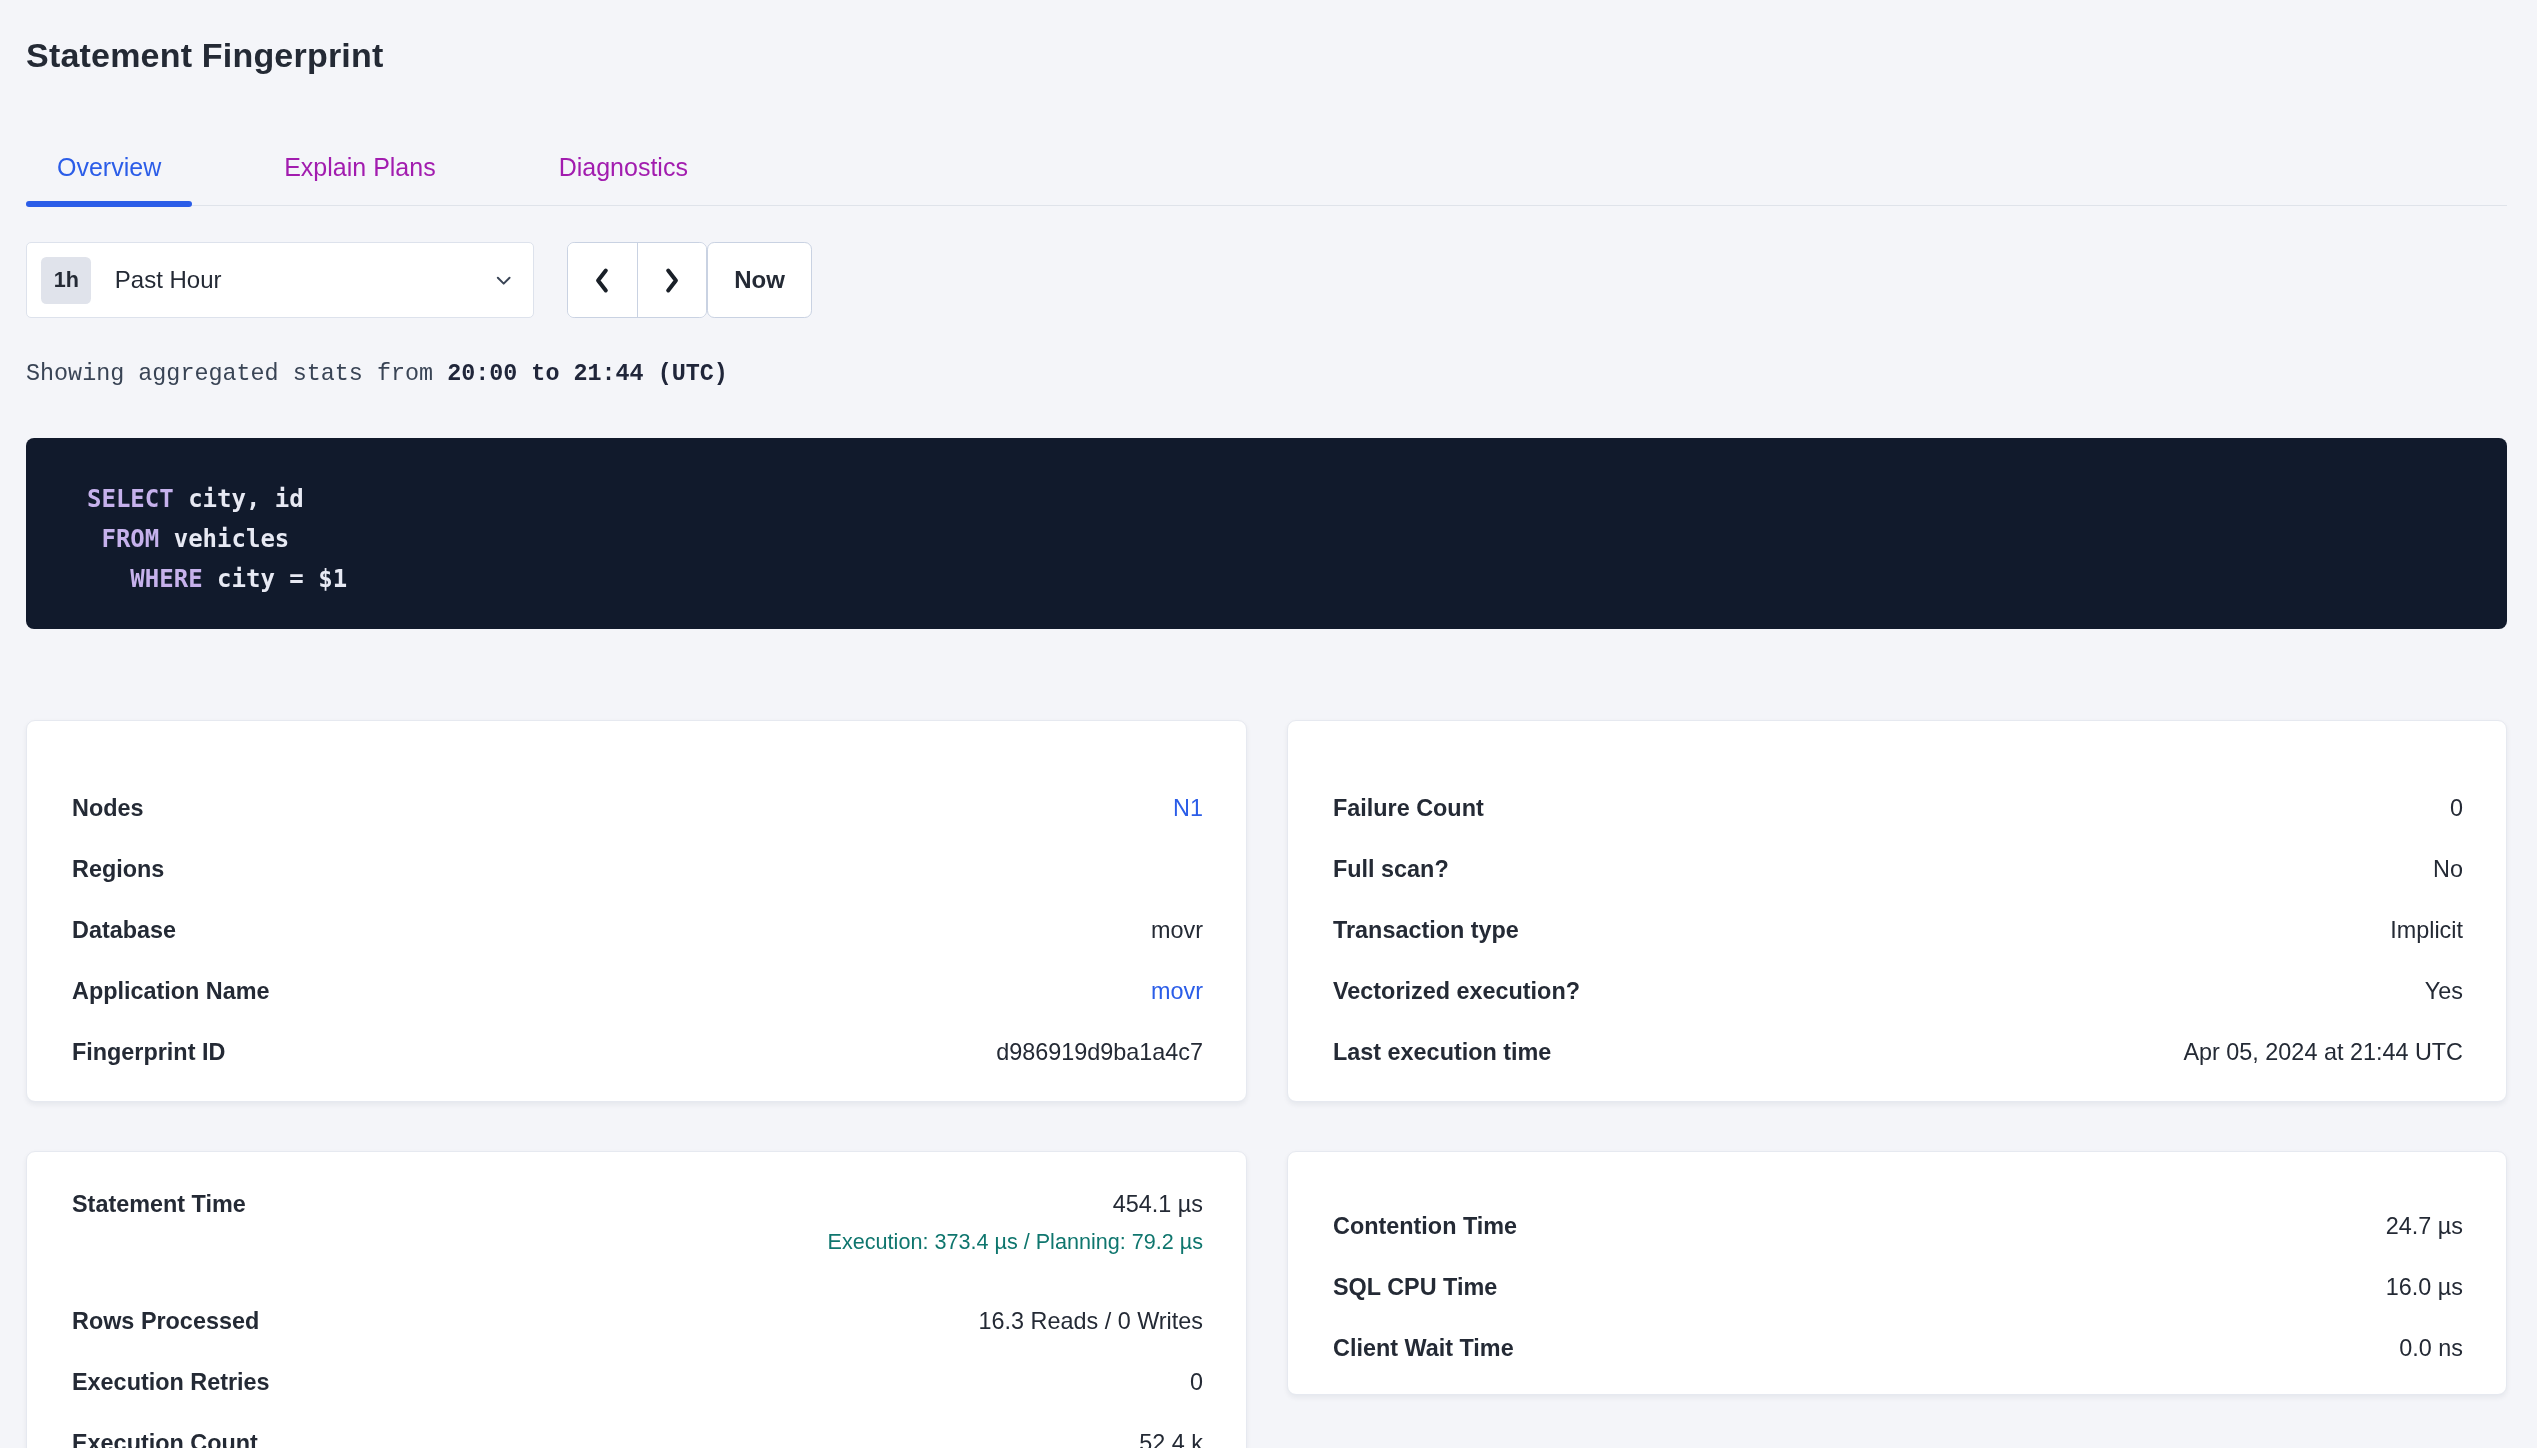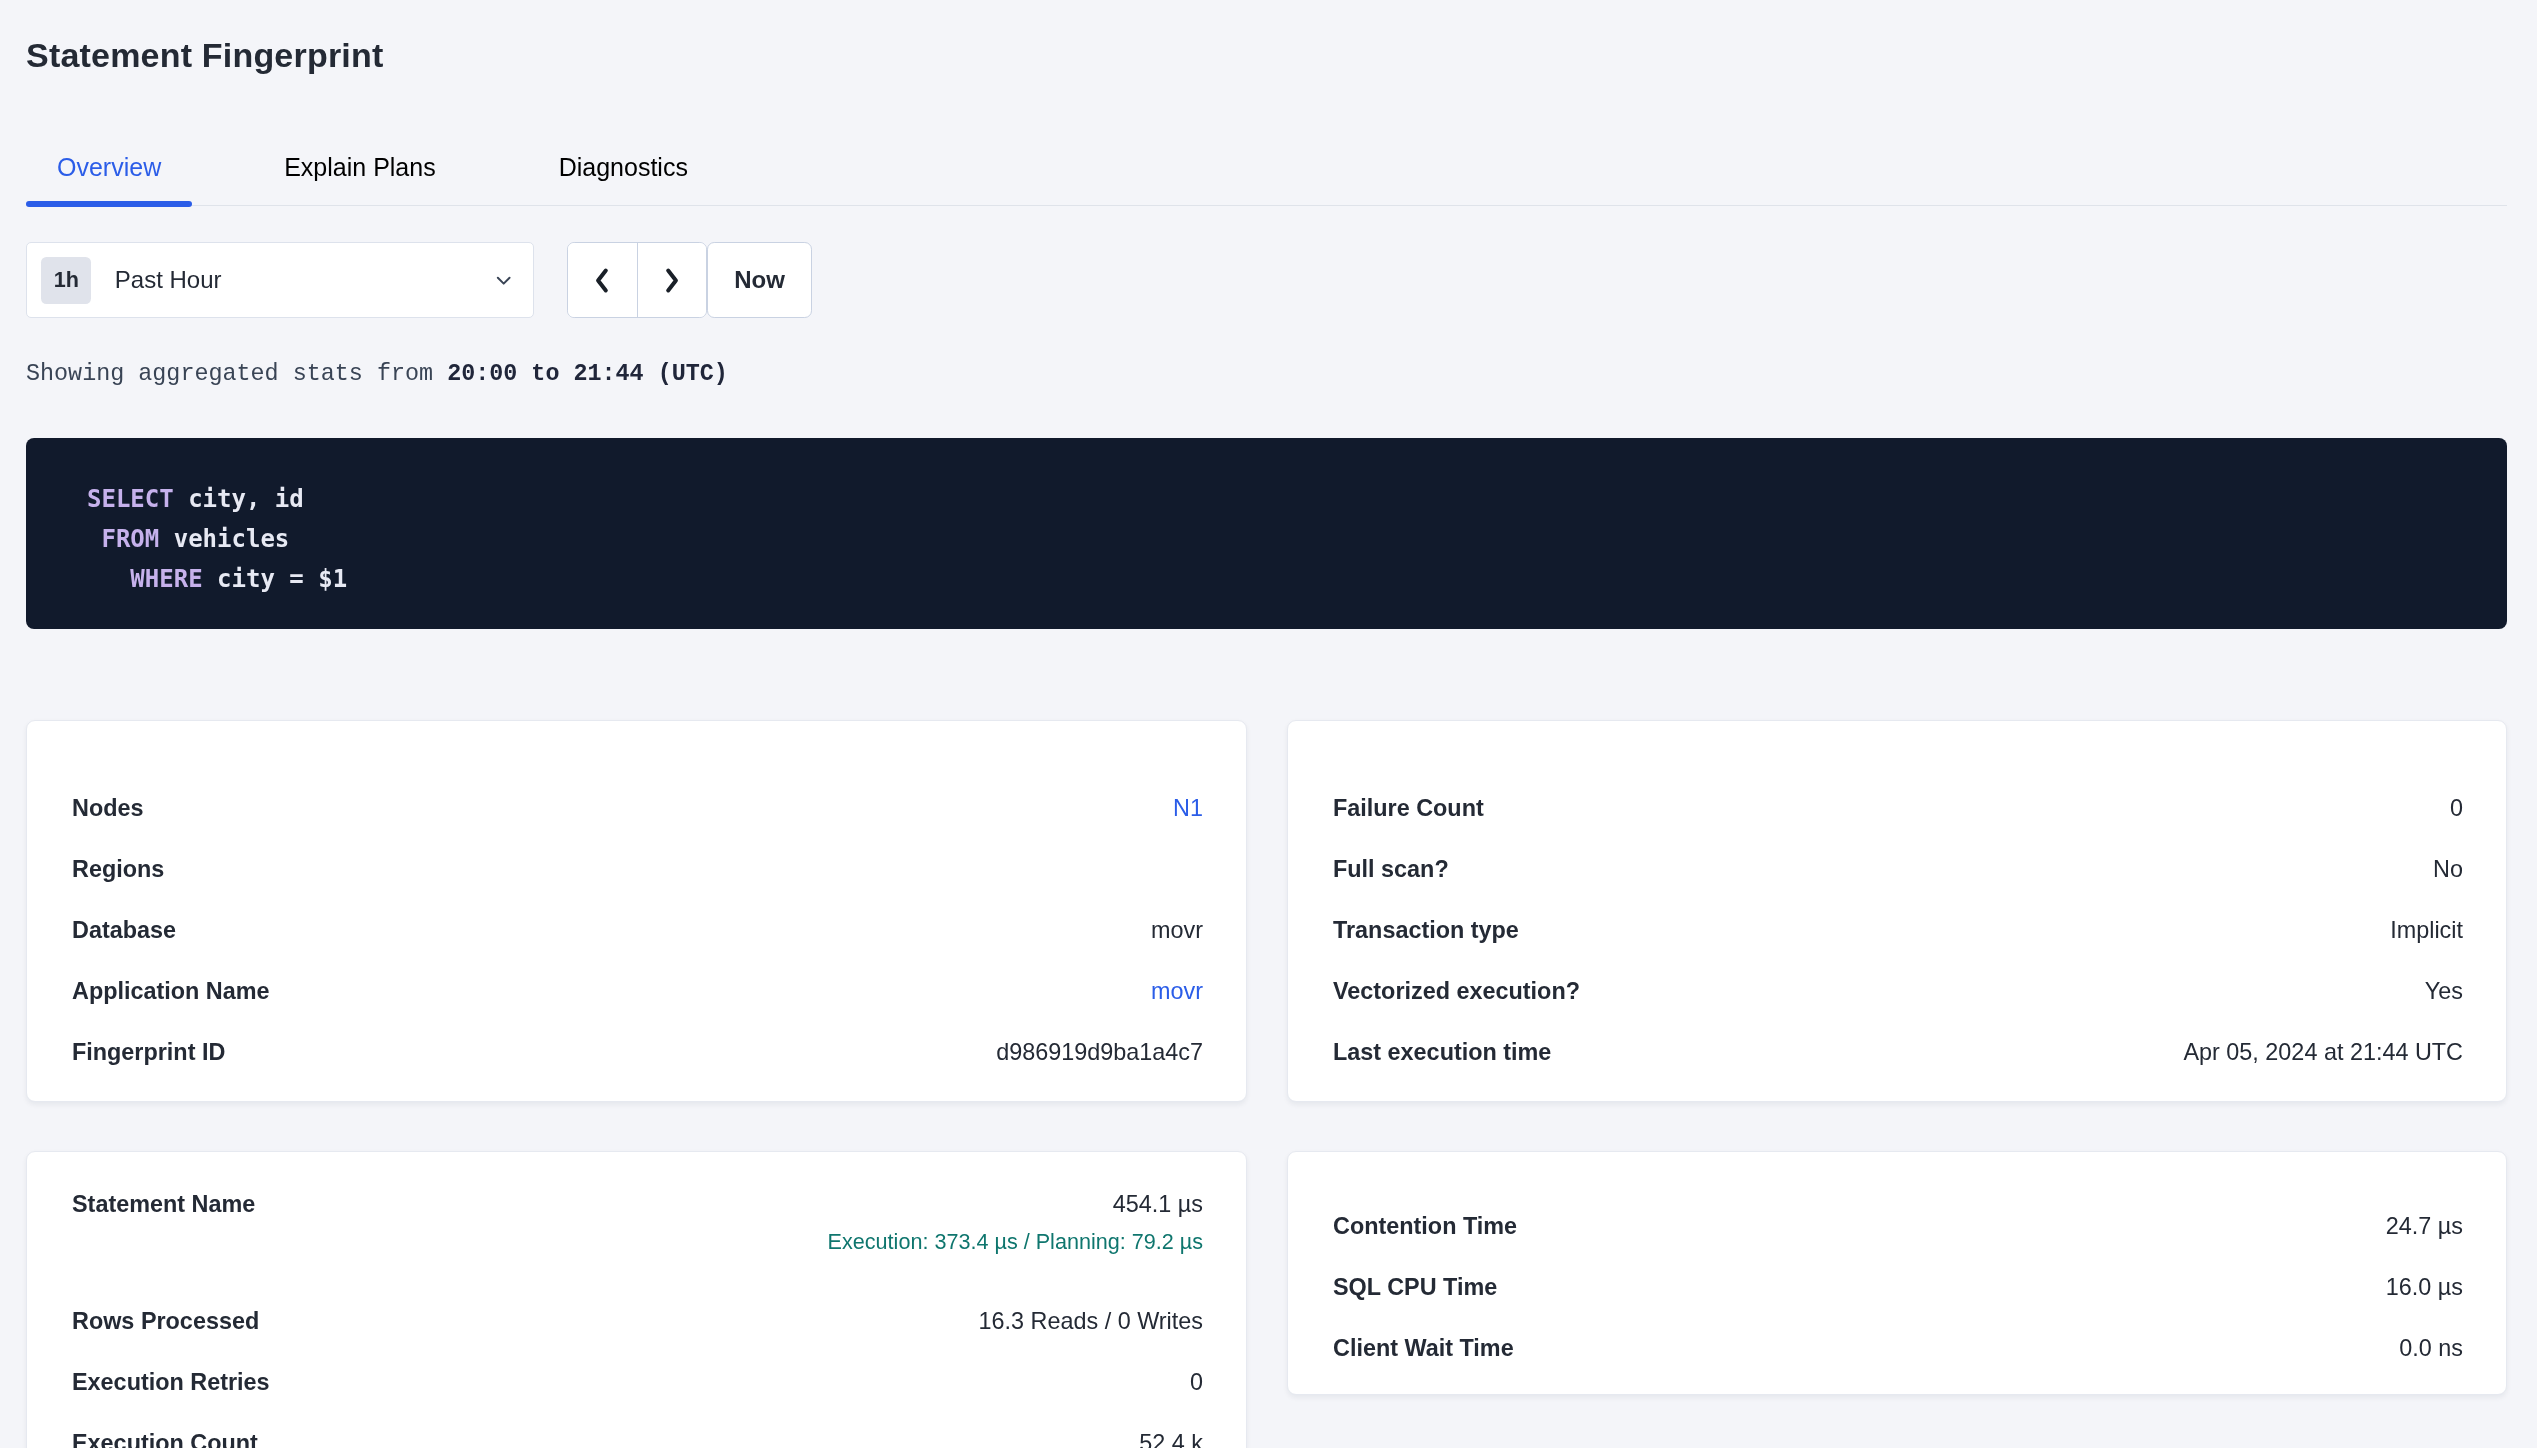--- a/index.html
+++ b/index.html
@@ -33,21 +33,21 @@
   
   .tab-bar{
     margin-top:78px;
     display:flex;gap:61px;
     border-bottom:1.8px solid #dfe3ea;
     width:2481px;
   }
   .tab{
     position:relative;
     padding:0 31px 23.4px 31px;
-    font-size:25px;color:#000000;
+    font-size:25px;color:#a21caf;
     cursor:pointer;white-space:nowrap;
   }
   .tab.active{color:var(--accent-blue);}
   .tab.active::after{
     content:"";position:absolute;left:0;right:0;bottom:-1.8px;
     height:6.3px;background:var(--accent-blue);border-radius:3.6px;
   }
   
   .toolbar{
     margin-top:36px;
@@ -247,21 +247,21 @@
           <span class="val">Apr 05, 2024 at 21:44 UTC</span>
         </div>
       </section>
 
     </div>
 
     <div class="cards-row bottom">
 
       <section class="card col-left pad-b-sm">
         <div class="row tall">
-          <span class="lbl">Statement Name</span>
+          <span class="lbl">Statement Time</span>
           <span class="val-stack">
             <span class="main">454.1 µs</span>
             <span class="sub">Execution: 373.4 µs / Planning: 79.2 µs</span>
           </span>
         </div>
         <div class="row">
           <span class="lbl">Rows Processed</span>
           <span class="val">16.3 Reads / 0 Writes</span>
         </div>
         <div class="row">

